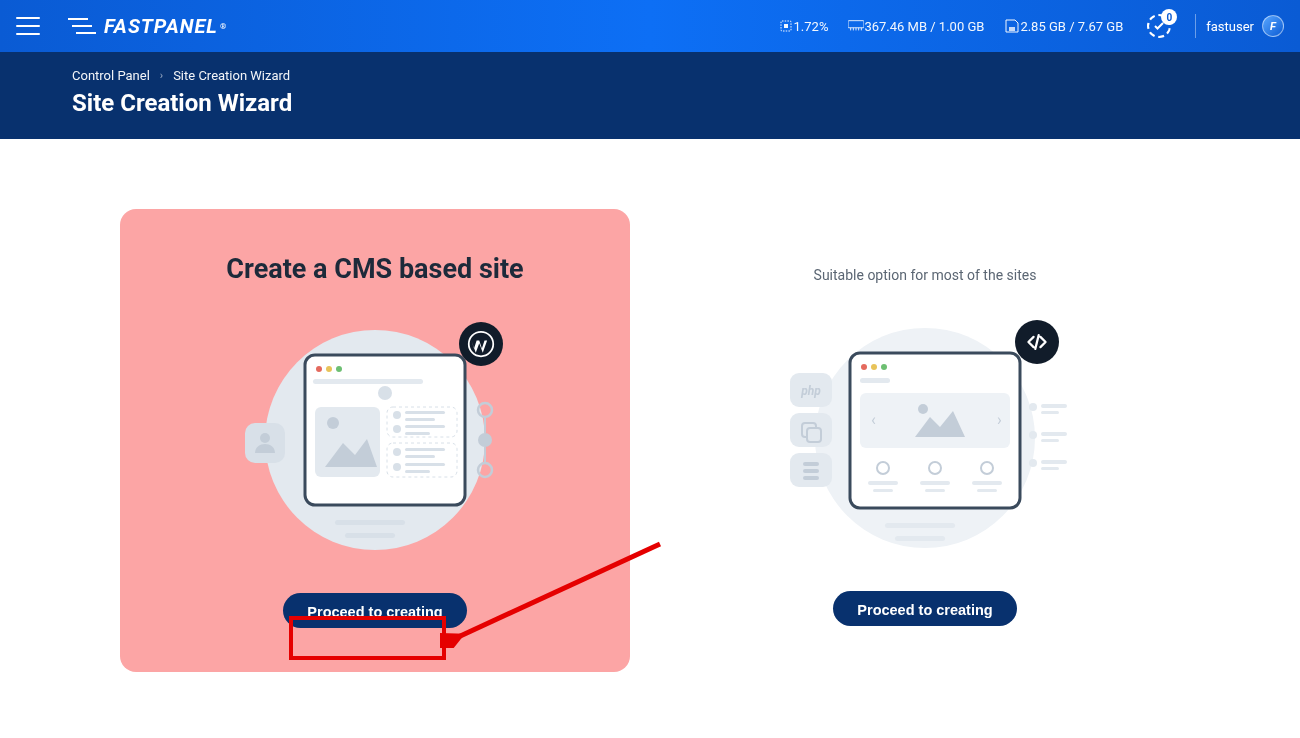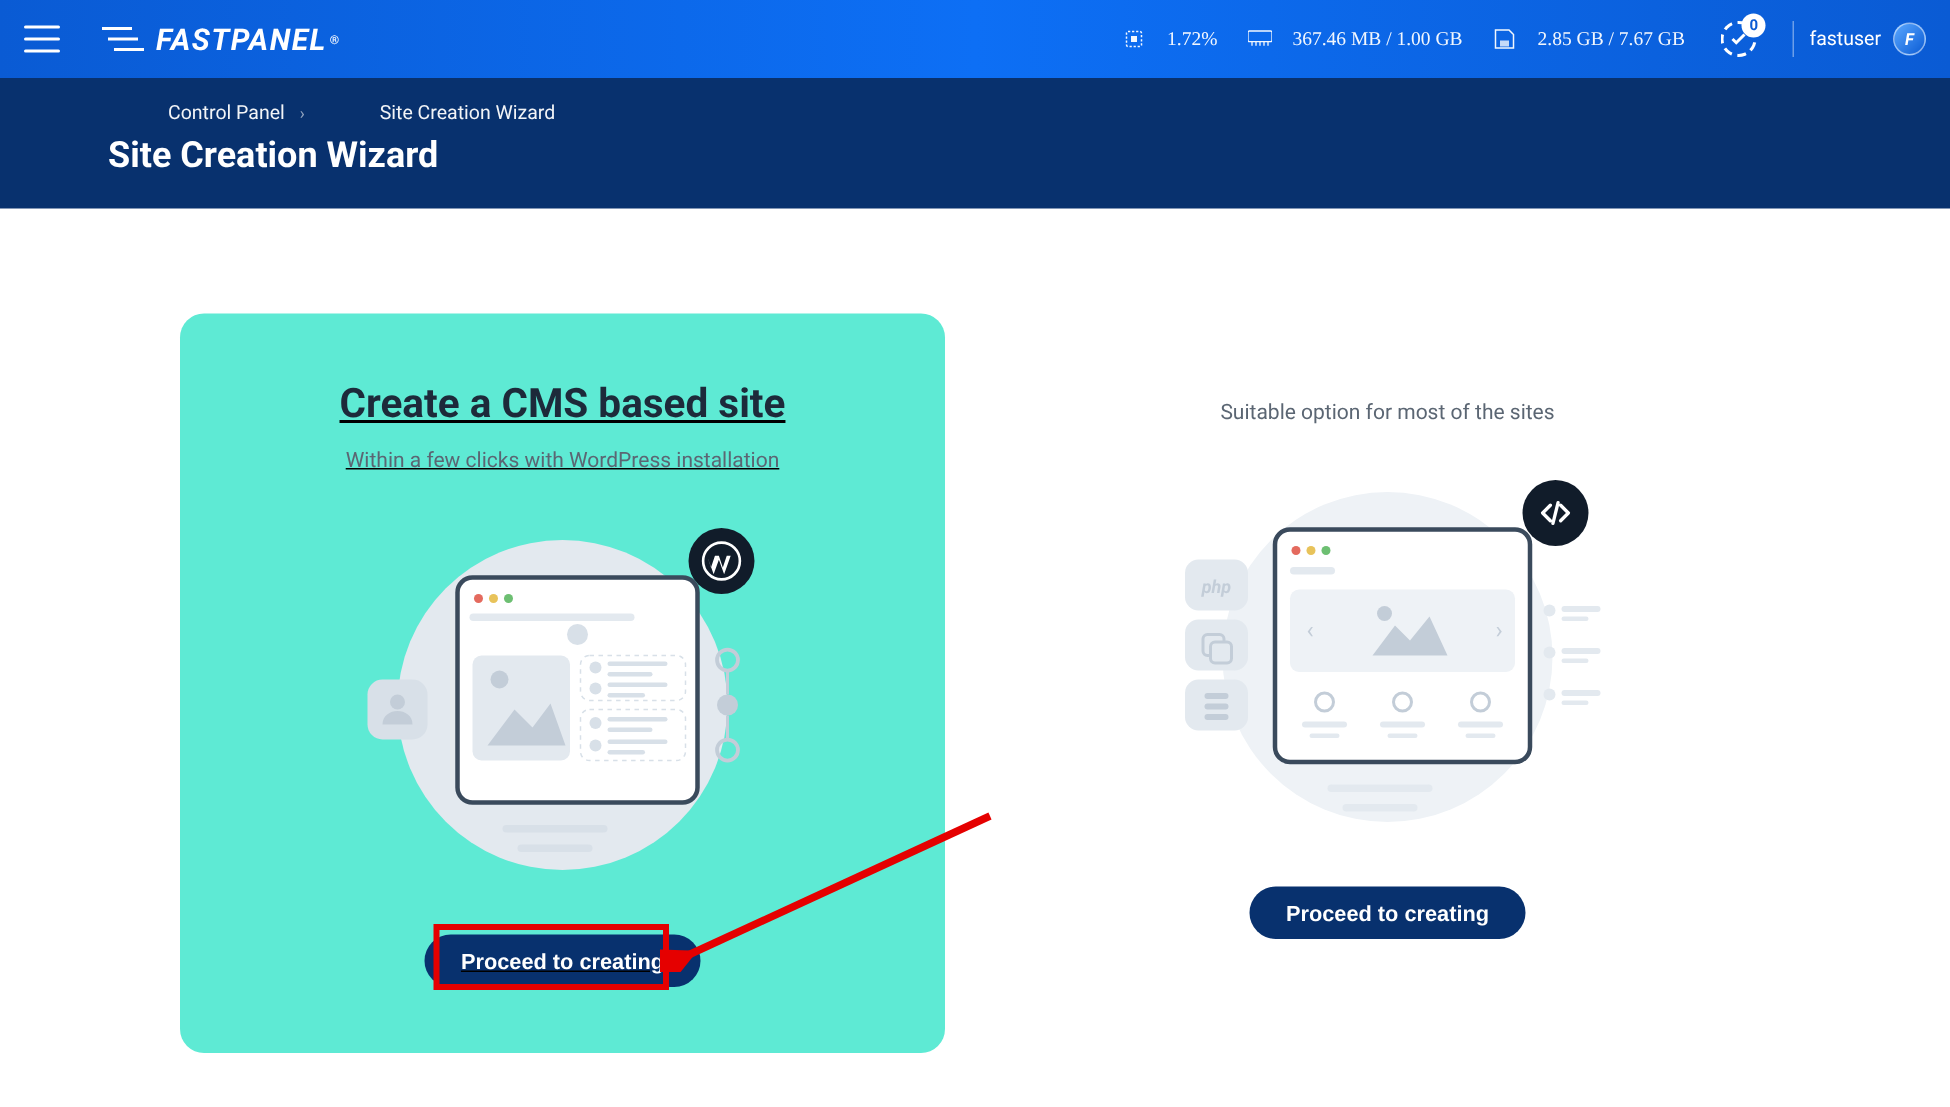--- a/index.html
+++ b/index.html
@@ -32,21 +32,21 @@
     font-weight: 700;
     font-size: 20px;
     letter-spacing: 1px;
   }
   .logo-icon {
     width: 30px; height: 20px; margin-right: 6px;
     display: inline-flex; align-items: center;
   }
   .logo sup { font-size: 8px; font-style: normal; margin-left: 2px; }
   .spacer { flex: 1; }
-  .stat { display: flex; align-items: center; margin: 0 10px; gap: 14px; opacity: 0.95; font-family: Liberation Serif, serif; }
+  .stat { display: flex; align-items: center; margin: 0 10px; gap: 0; opacity: 0.95; }
   .stat-icon { width: 16px; height: 16px; display: inline-flex; align-items: center; justify-content: center; }
   .refresh-wrap { position: relative; margin: 0 14px; cursor: pointer; }
   .refresh-icon { width: 24px; height: 24px; border: 2px dashed #fff; border-radius: 50%; display:flex; align-items:center; justify-content:center; }
   .refresh-badge {
     position: absolute; top: -5px; right: -6px;
     background: #fff; color: #0a5bd4;
     border-radius: 9px; font-size: 10px; font-weight: 700;
     min-width: 16px; height: 16px; display: flex; align-items: center; justify-content: center;
     padding: 0 4px;
   }
@@ -59,37 +59,37 @@
     font-size: 11px; font-weight: 700; font-style: italic;
     border: 1px solid rgba(255,255,255,0.5);
   }
 
   .sub-header {
     background: #08316e;
     color: #fff;
     padding: 16px 72px 22px;
   }
   .breadcrumb { font-size: 13px; display: flex; gap: 10px; align-items: center; opacity: 0.95; }
-  .breadcrumb a, .breadcrumb span.current { color: #fff; text-decoration: none; margin-left: 40px; }
+  .breadcrumb a, .breadcrumb span.current { color: #fff; text-decoration: none; }
   .breadcrumb .sep { opacity: 0.6; font-size: 11px; }
   .page-title { font-size: 24px; font-weight: 700; margin-top: 6px; }
 
   .content {
     display: flex;
     gap: 40px;
     padding: 70px 120px 40px;
   }
   .card {
     flex: 1;
     border-radius: 16px;
     padding: 44px 40px 44px;
     display: flex; flex-direction: column; align-items: center;
     text-align: center;
   }
-  .card.highlight { background: #5eead4; text-decoration: underline; }
+  .card.highlight { background: #fca5a5; }
   .card h2 { font-size: 27px; font-weight: 700; color: #1d2a3a; }
   .card p.subtitle { margin-top: 14px; font-size: 14px; color: #5b6673; }
 
   .illus-wrap { margin-top: 30px; margin-bottom: 28px; position: relative; width: 340px; height: 250px; text-align: center; }
   .illus-svg { width: 100%; height: 100%; }
 
   .corner-badge {
     position: absolute; top: 7px; right: 42px;
     width: 44px; height: 44px; border-radius: 50%;
     background: #111c2a; display: flex; align-items: center; justify-content: center;
@@ -196,21 +196,20 @@
     <span class="sep">›</span>
     <span class="current">Site Creation Wizard</span>
   </div>
   <div class="page-title">Site Creation Wizard</div>
 </div>
 
 <div class="content">
 
   <div class="card highlight">
     <h2>Create a CMS based site</h2>
-    <p class="subtitle">Within a few clicks with WordPress installation</p>
 
     <div class="illus-wrap">
       <svg class="illus-svg" viewBox="0 0 340 250">
 
         <circle cx="170" cy="125" r="110" fill="#e3e9ef"></circle>
 
         <rect x="40" y="108" width="40" height="40" rx="10" fill="#d8e0e8"></rect>
         <circle cx="60" cy="123" r="5" fill="#c3cdd8"></circle>
         <path d="M50 138c0-6 5-9 10-9s10 3 10 9" fill="#c3cdd8"></path>
 

